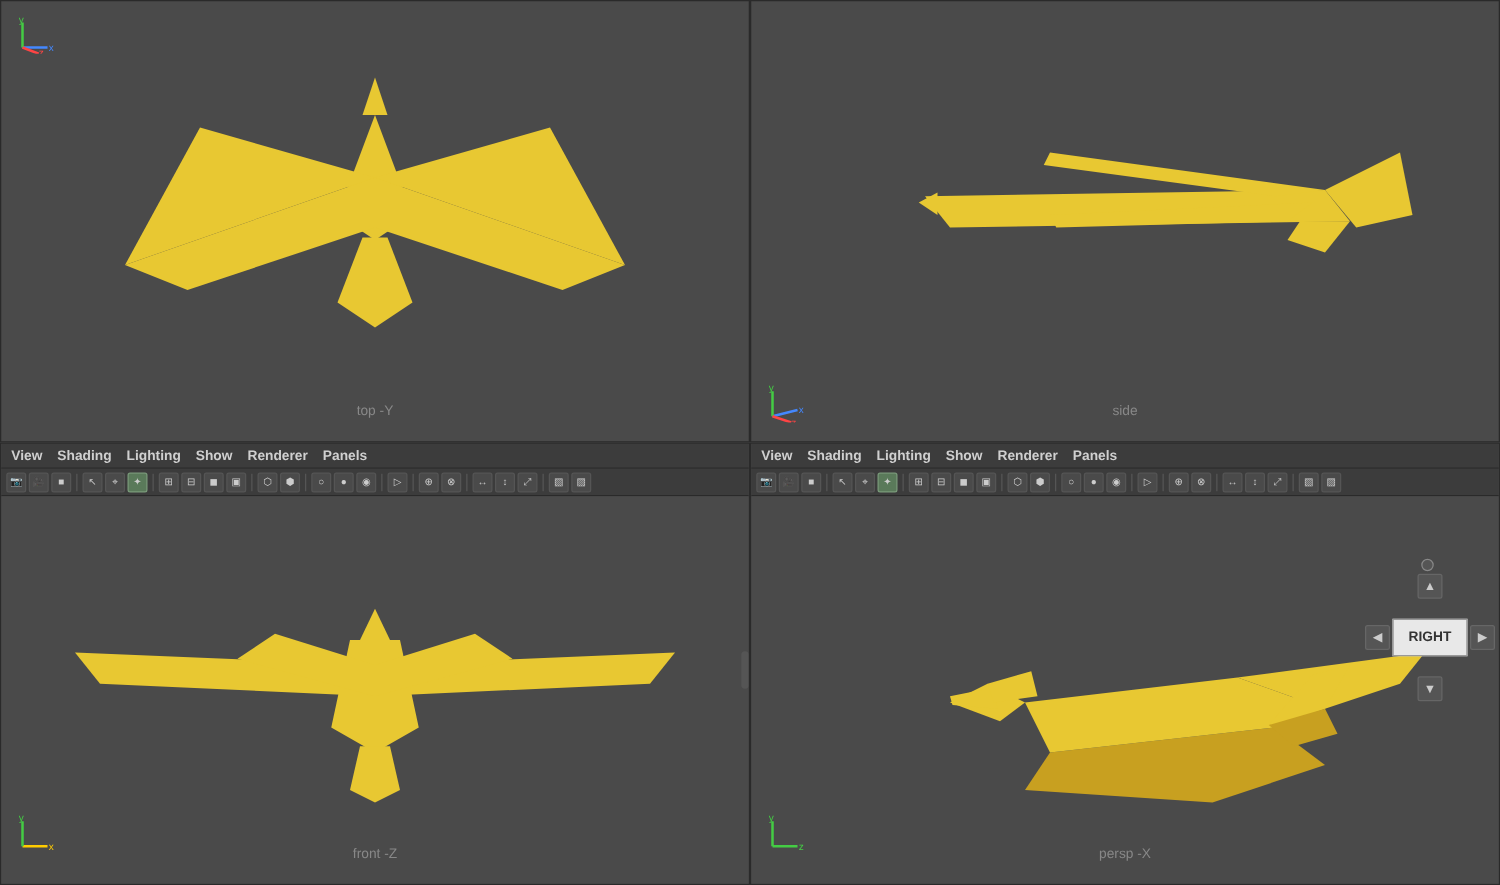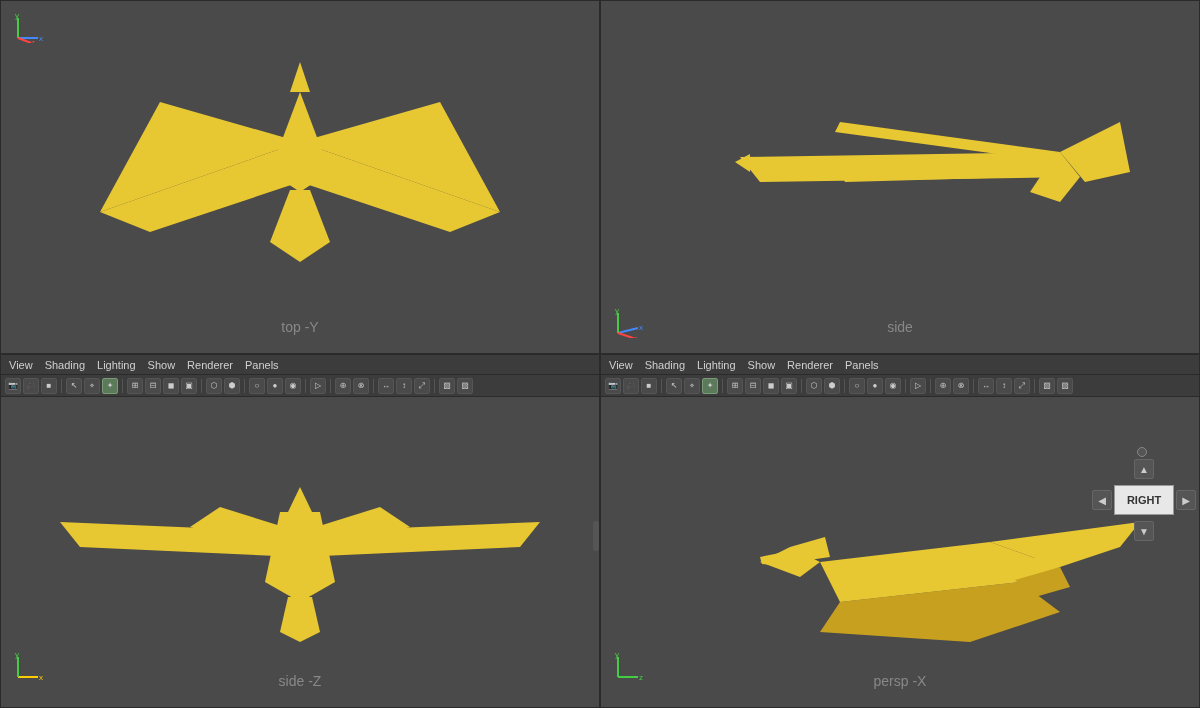--- a/index.html
+++ b/index.html
@@ -45,20 +45,21 @@
       gap: 12px;
       padding: 0 8px;
       font-size: 11px;
       color: #d0d0d0;
       border-bottom: 1px solid #2a2a2a;
       flex-shrink: 0;
     }
 
     .menu-bar span {
       cursor: pointer;
+      font-weight: bold;
     }
 
     .toolbar-bar {
       background: #3c3c3c;
       height: 22px;
       display: flex;
       align-items: center;
       padding: 0 4px;
       gap: 2px;
       border-bottom: 1px solid #2a2a2a;
@@ -100,21 +101,21 @@
       background: #4a4a4a;
       overflow: hidden;
     }
 
     .view-label {
       position: absolute;
       bottom: 18px;
       left: 50%;
       transform: translateX(-50%);
       color: #888;
-      font-size: 14px;
+      font-size: 11px;
       pointer-events: none;
       margin-top: 16px;
     }
 
     
     .axis-indicator {
       position: absolute;
       bottom: 15px;
       left: 12px;
       width: 30px;
@@ -170,21 +171,21 @@
       width: 60px;
       height: 30px;
       background: #e8e8e8;
       border: 1px solid #999;
       display: flex;
       align-items: center;
       justify-content: center;
       font-size: 11px;
       font-weight: bold;
       color: #333;
-      margin: 2px auto;
+      margin: 12px auto;
     }
 
     .nav-cube-row {
       display: flex;
       align-items: center;
       gap: 2px;
       justify-content: center;
     }
 
     
@@ -312,21 +313,21 @@
 
           <polygon class="bird-yellow" points="248,195 272,195 280,230 260,240 240,230"></polygon>
         </svg>
 
         <svg style="position:absolute;bottom:20px;left:12px;" width="35" height="35">
           <line x1="5" y1="25" x2="25" y2="25" stroke="#ffcc00" stroke-width="2"></line>
           <line x1="5" y1="25" x2="5" y2="5" stroke="#44cc44" stroke-width="2"></line>
           <text x="26" y="28" fill="#ffcc00" font-size="8">x</text>
           <text x="2" y="5" fill="#44cc44" font-size="8">y</text>
         </svg>
-        <div class="view-label">side -Z</div>
+        <div class="view-label">front -Z</div>
 
         <div style="position:absolute;right:0;top:40%;width:6px;height:30px;background:#555;border-radius:3px;"></div>
       </div>
     </div>
 
     <div class="viewport viewport-bottom">
       <div class="menu-bar">
         <span>View</span>
         <span>Shading</span>
         <span>Lighting</span>

